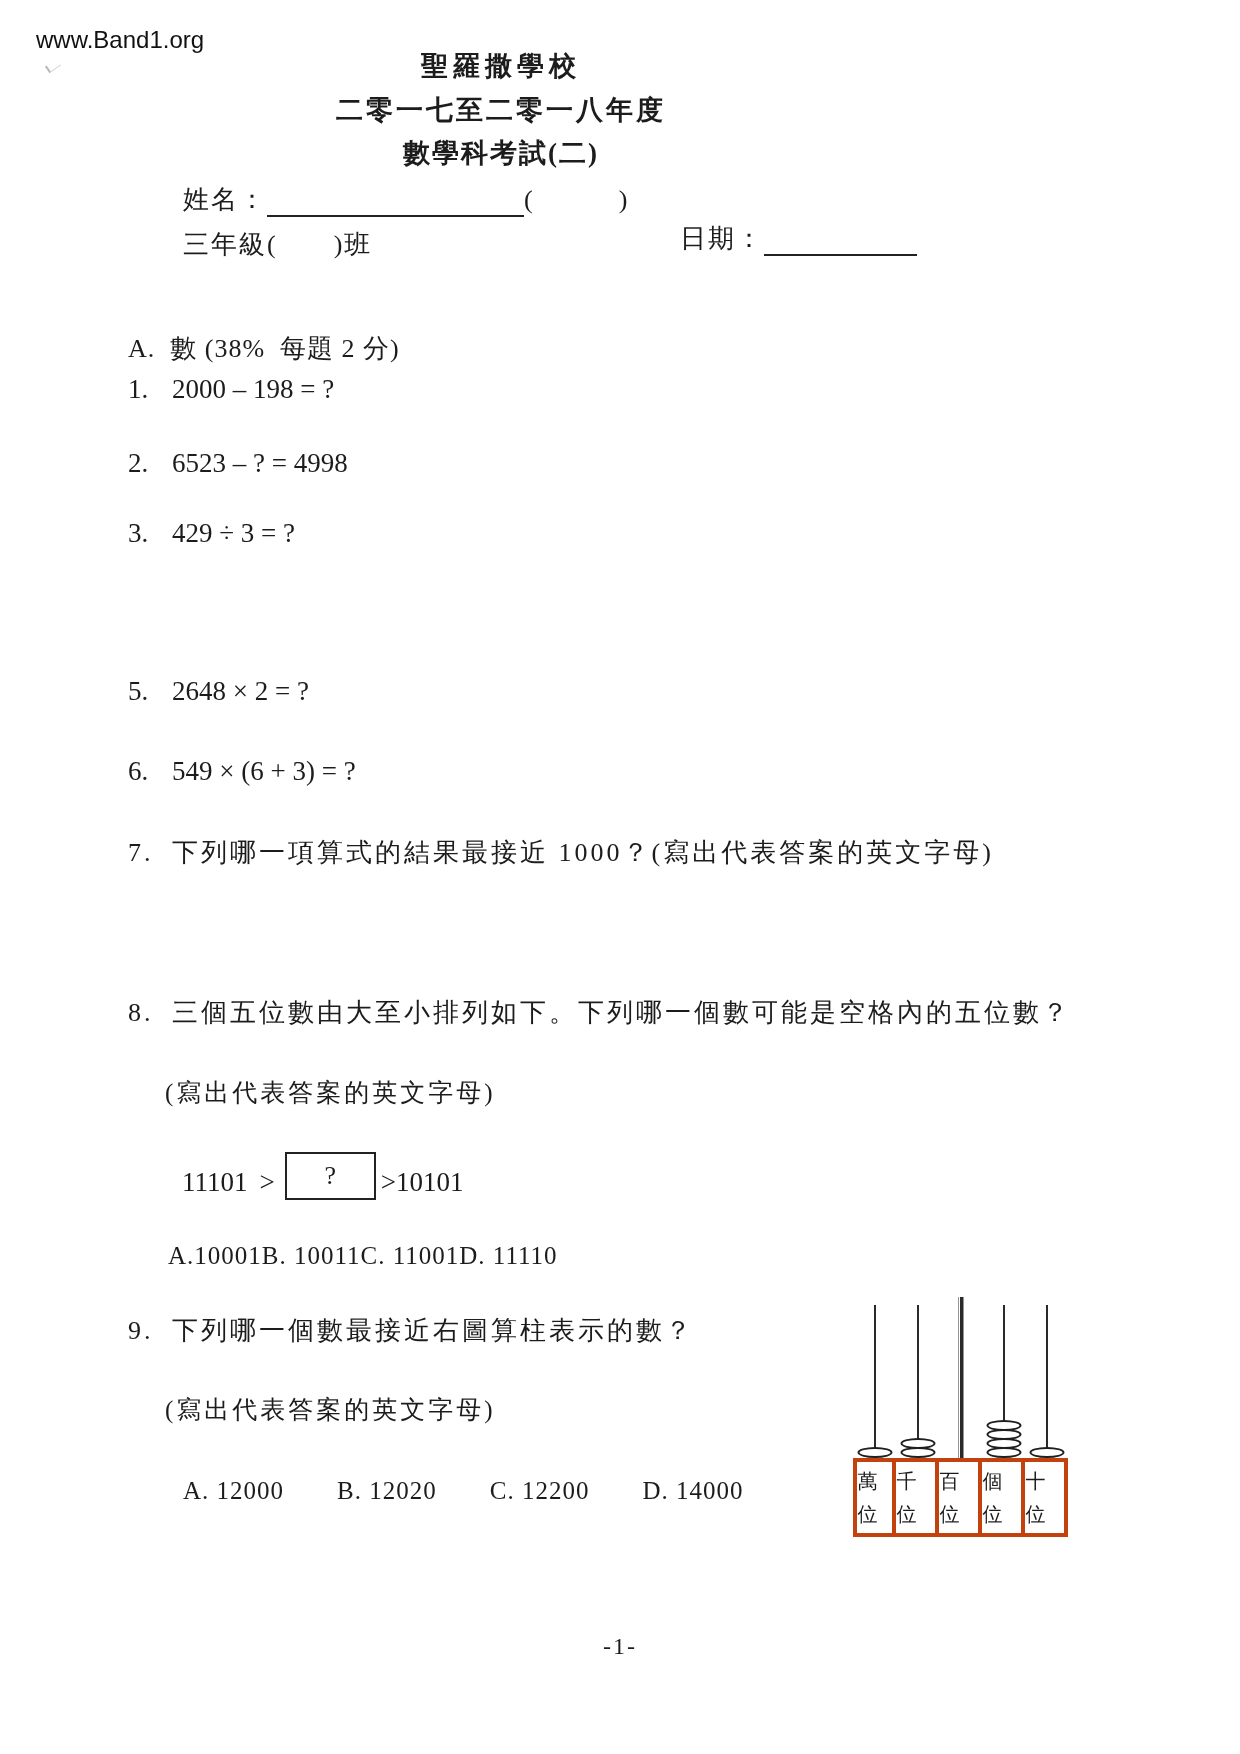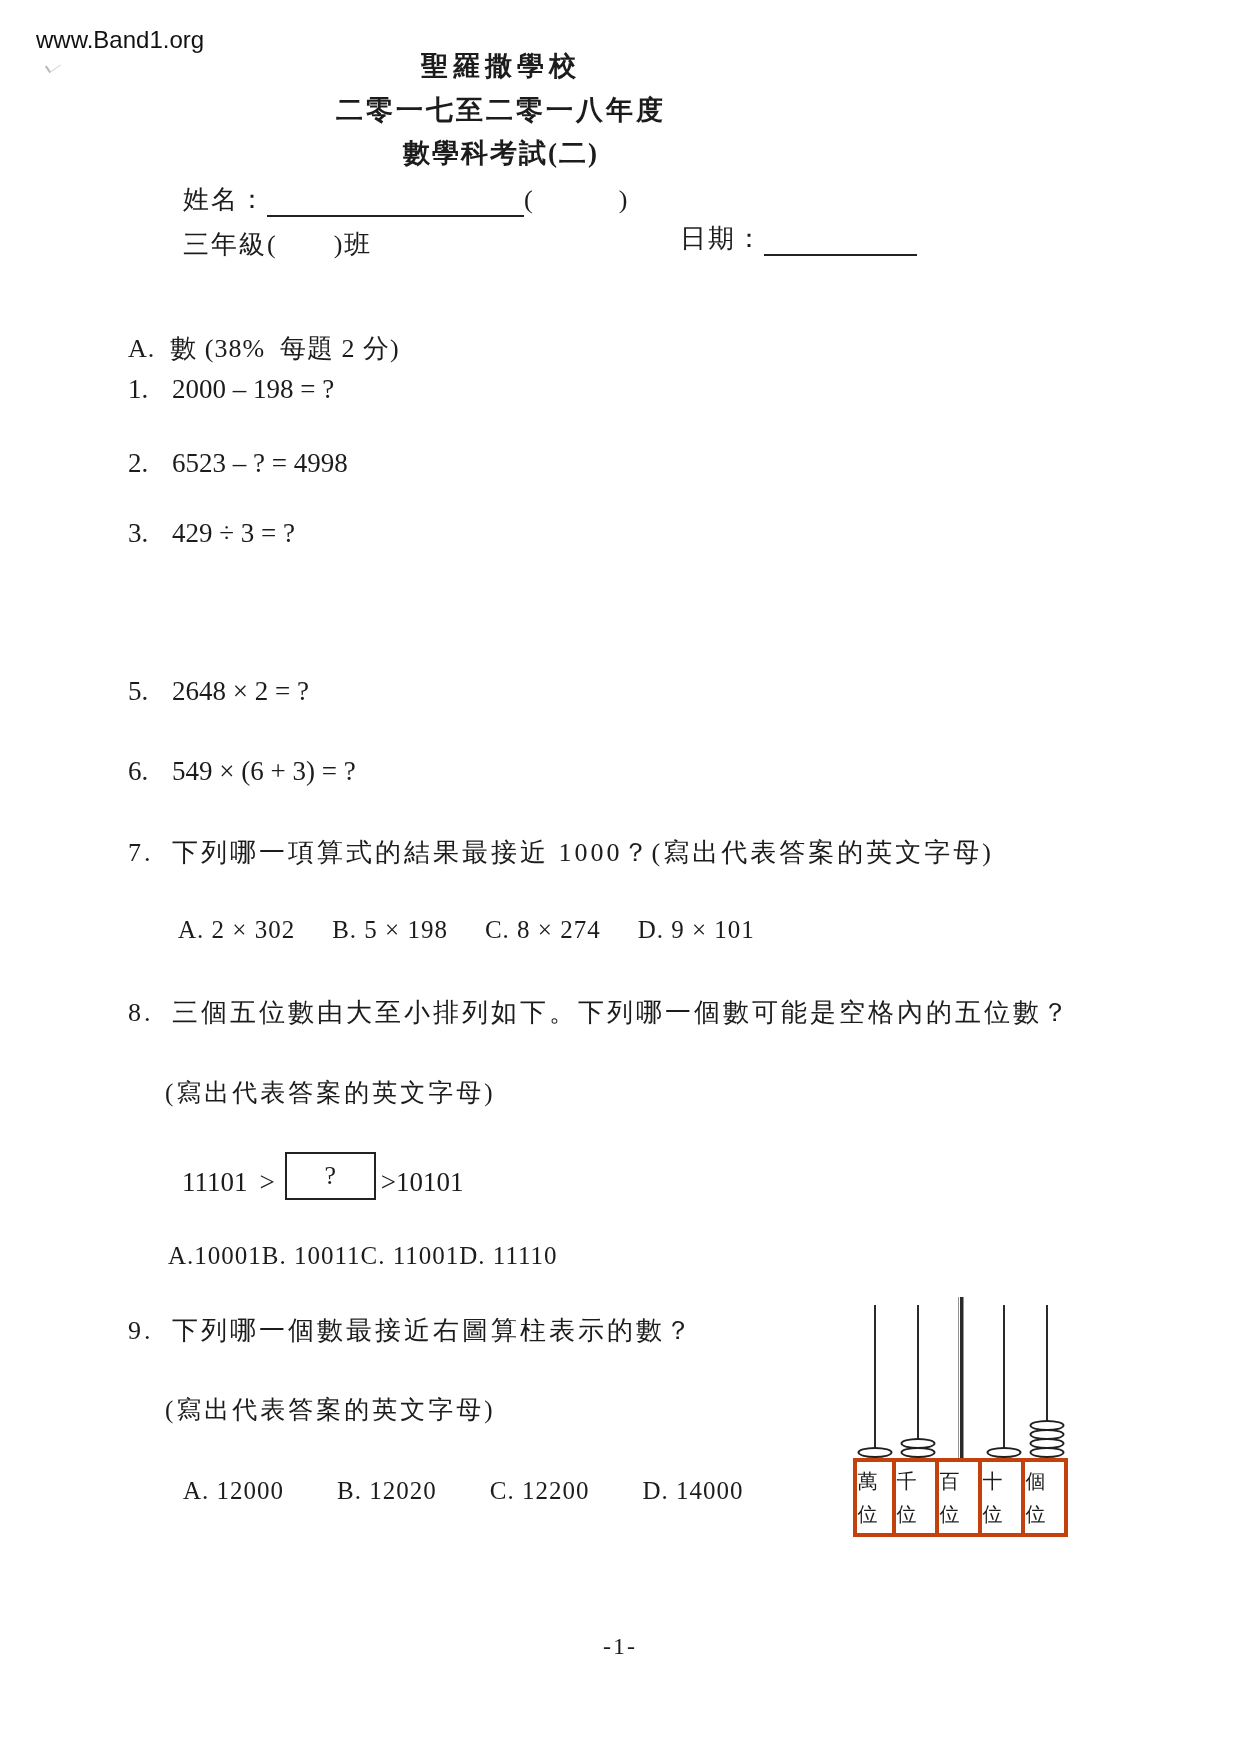--- a/index.html
+++ b/index.html
@@ -72,26 +72,20 @@
   <div class="row q" style="top:448px;"><span class="qnum">2.</span><span>6523 – ? = 4998</span></div>
 
   <div class="row q" style="top:518px;"><span class="qnum">3.</span><span>429 ÷ 3 = ?</span></div>
 
 
   <div class="row q" style="top:676px;"><span class="qnum">5.</span><span>2648 × 2 = ?</span></div>
 
   <div class="row q" style="top:756px;"><span class="qnum">6.</span><span>549 × (6 + 3) = ?</span></div>
 
   <div class="row q cjk" style="top:835px;"><span class="qnum">7.</span><span>下列哪一項算式的結果最接近 1000？(寫出代表答案的英文字母)</span></div>
-  <div class="opts opts7">
-    <span>A. 2 × 302</span>
-    <span>B. 5 × 198</span>
-    <span>C. 8 × 274</span>
-    <span>D. 9 × 101</span>
-  </div>
 
   <div class="row q cjk" style="top:995px;"><span class="qnum">8.</span><span>三個五位數由大至小排列如下。下列哪一個數可能是空格內的五位數？</span></div>
   <div class="row note" style="top:1076px;">(寫出代表答案的英文字母)</div>
   <div class="ineq">
     <span class="leftnum">11101</span>
     <span class="sym">&gt;</span>
     <span class="qbox">?</span>
     <span class="rightnum">&gt;</span>
     <span class="rightnum">10101</span>
   </div>
@@ -135,34 +129,34 @@
         <div class="rod"></div>
         <div class="beads"></div>
         <div class="place-box">
           <span>百位</span>
         </div>
       </div>
       <div class="abacus-col">
         <div class="rod"></div>
         <div class="beads">
           <div class="bead"></div>
+          <div class="bead"></div>
+          <div class="bead"></div>
+          <div class="bead"></div>
         </div>
         <div class="place-box">
-          <span>十位</span>
+          <span>個位</span>
         </div>
       </div>
       <div class="abacus-col">
         <div class="rod"></div>
         <div class="beads">
           <div class="bead"></div>
-          <div class="bead"></div>
-          <div class="bead"></div>
-          <div class="bead"></div>
         </div>
         <div class="place-box">
-          <span>個位</span>
+          <span>十位</span>
         </div>
       </div>
     </div>
 
   <div class="row footer">-1-</div>
 
 </div>
 
 </body></html>

